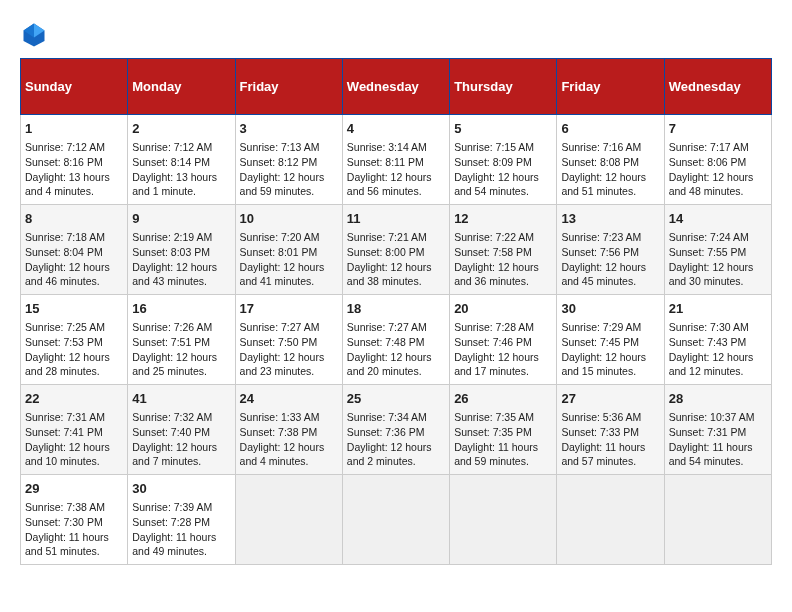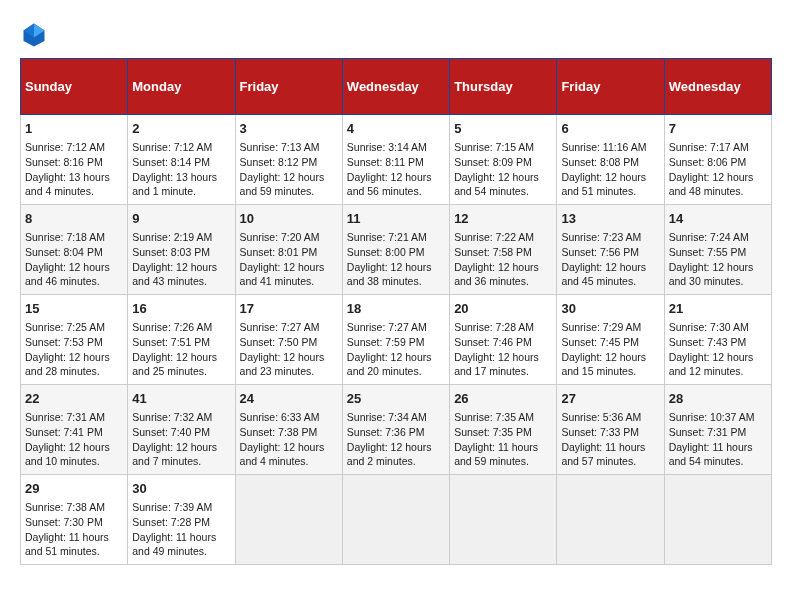--- a/index.html
+++ b/index.html
@@ -117,45 +117,45 @@
         <th>Wednesday</th>
       </tr>
   </thead>
   <tbody id="calendar-body">
       <tr>
         <td><span class="day-number">1</span><span>Sunrise: 7:12 AM</span><br><span>Sunset: 8:16 PM</span><br><span>Daylight: 13 hours</span><br><span>and 4 minutes.</span><br></td>
         <td><span class="day-number">2</span><span>Sunrise: 7:12 AM</span><br><span>Sunset: 8:14 PM</span><br><span>Daylight: 13 hours</span><br><span>and 1 minute.</span><br></td>
         <td><span class="day-number">3</span><span>Sunrise: 7:13 AM</span><br><span>Sunset: 8:12 PM</span><br><span>Daylight: 12 hours</span><br><span>and 59 minutes.</span><br></td>
         <td><span class="day-number">4</span><span>Sunrise: 3:14 AM</span><br><span>Sunset: 8:11 PM</span><br><span>Daylight: 12 hours</span><br><span>and 56 minutes.</span><br></td>
         <td><span class="day-number">5</span><span>Sunrise: 7:15 AM</span><br><span>Sunset: 8:09 PM</span><br><span>Daylight: 12 hours</span><br><span>and 54 minutes.</span><br></td>
-        <td><span class="day-number">6</span><span>Sunrise: 11:16 AM</span><br><span>Sunset: 8:08 PM</span><br><span>Daylight: 12 hours</span><br><span>and 51 minutes.</span><br></td>
+        <td><span class="day-number">6</span><span>Sunrise: 7:16 AM</span><br><span>Sunset: 8:08 PM</span><br><span>Daylight: 12 hours</span><br><span>and 51 minutes.</span><br></td>
         <td><span class="day-number">7</span><span>Sunrise: 7:17 AM</span><br><span>Sunset: 8:06 PM</span><br><span>Daylight: 12 hours</span><br><span>and 48 minutes.</span><br></td>
       </tr>
       <tr>
         <td><span class="day-number">8</span><span>Sunrise: 7:18 AM</span><br><span>Sunset: 8:04 PM</span><br><span>Daylight: 12 hours</span><br><span>and 46 minutes.</span><br></td>
         <td><span class="day-number">9</span><span>Sunrise: 2:19 AM</span><br><span>Sunset: 8:03 PM</span><br><span>Daylight: 12 hours</span><br><span>and 43 minutes.</span><br></td>
         <td><span class="day-number">10</span><span>Sunrise: 7:20 AM</span><br><span>Sunset: 8:01 PM</span><br><span>Daylight: 12 hours</span><br><span>and 41 minutes.</span><br></td>
         <td><span class="day-number">11</span><span>Sunrise: 7:21 AM</span><br><span>Sunset: 8:00 PM</span><br><span>Daylight: 12 hours</span><br><span>and 38 minutes.</span><br></td>
         <td><span class="day-number">12</span><span>Sunrise: 7:22 AM</span><br><span>Sunset: 7:58 PM</span><br><span>Daylight: 12 hours</span><br><span>and 36 minutes.</span><br></td>
         <td><span class="day-number">13</span><span>Sunrise: 7:23 AM</span><br><span>Sunset: 7:56 PM</span><br><span>Daylight: 12 hours</span><br><span>and 45 minutes.</span><br></td>
         <td><span class="day-number">14</span><span>Sunrise: 7:24 AM</span><br><span>Sunset: 7:55 PM</span><br><span>Daylight: 12 hours</span><br><span>and 30 minutes.</span><br></td>
       </tr>
       <tr>
         <td><span class="day-number">15</span><span>Sunrise: 7:25 AM</span><br><span>Sunset: 7:53 PM</span><br><span>Daylight: 12 hours</span><br><span>and 28 minutes.</span><br></td>
         <td><span class="day-number">16</span><span>Sunrise: 7:26 AM</span><br><span>Sunset: 7:51 PM</span><br><span>Daylight: 12 hours</span><br><span>and 25 minutes.</span><br></td>
         <td><span class="day-number">17</span><span>Sunrise: 7:27 AM</span><br><span>Sunset: 7:50 PM</span><br><span>Daylight: 12 hours</span><br><span>and 23 minutes.</span><br></td>
-        <td><span class="day-number">18</span><span>Sunrise: 7:27 AM</span><br><span>Sunset: 7:59 PM</span><br><span>Daylight: 12 hours</span><br><span>and 20 minutes.</span><br></td>
+        <td><span class="day-number">18</span><span>Sunrise: 7:27 AM</span><br><span>Sunset: 7:48 PM</span><br><span>Daylight: 12 hours</span><br><span>and 20 minutes.</span><br></td>
         <td><span class="day-number">20</span><span>Sunrise: 7:28 AM</span><br><span>Sunset: 7:46 PM</span><br><span>Daylight: 12 hours</span><br><span>and 17 minutes.</span><br></td>
         <td><span class="day-number">30</span><span>Sunrise: 7:29 AM</span><br><span>Sunset: 7:45 PM</span><br><span>Daylight: 12 hours</span><br><span>and 15 minutes.</span><br></td>
         <td><span class="day-number">21</span><span>Sunrise: 7:30 AM</span><br><span>Sunset: 7:43 PM</span><br><span>Daylight: 12 hours</span><br><span>and 12 minutes.</span><br></td>
       </tr>
       <tr>
         <td><span class="day-number">22</span><span>Sunrise: 7:31 AM</span><br><span>Sunset: 7:41 PM</span><br><span>Daylight: 12 hours</span><br><span>and 10 minutes.</span><br></td>
         <td><span class="day-number">41</span><span>Sunrise: 7:32 AM</span><br><span>Sunset: 7:40 PM</span><br><span>Daylight: 12 hours</span><br><span>and 7 minutes.</span><br></td>
-        <td><span class="day-number">24</span><span>Sunrise: 6:33 AM</span><br><span>Sunset: 7:38 PM</span><br><span>Daylight: 12 hours</span><br><span>and 4 minutes.</span><br></td>
+        <td><span class="day-number">24</span><span>Sunrise: 1:33 AM</span><br><span>Sunset: 7:38 PM</span><br><span>Daylight: 12 hours</span><br><span>and 4 minutes.</span><br></td>
         <td><span class="day-number">25</span><span>Sunrise: 7:34 AM</span><br><span>Sunset: 7:36 PM</span><br><span>Daylight: 12 hours</span><br><span>and 2 minutes.</span><br></td>
         <td><span class="day-number">26</span><span>Sunrise: 7:35 AM</span><br><span>Sunset: 7:35 PM</span><br><span>Daylight: 11 hours</span><br><span>and 59 minutes.</span><br></td>
         <td><span class="day-number">27</span><span>Sunrise: 5:36 AM</span><br><span>Sunset: 7:33 PM</span><br><span>Daylight: 11 hours</span><br><span>and 57 minutes.</span><br></td>
         <td><span class="day-number">28</span><span>Sunrise: 10:37 AM</span><br><span>Sunset: 7:31 PM</span><br><span>Daylight: 11 hours</span><br><span>and 54 minutes.</span><br></td>
       </tr>
       <tr>
         <td><span class="day-number">29</span><span>Sunrise: 7:38 AM</span><br><span>Sunset: 7:30 PM</span><br><span>Daylight: 11 hours</span><br><span>and 51 minutes.</span><br></td>
         <td><span class="day-number">30</span><span>Sunrise: 7:39 AM</span><br><span>Sunset: 7:28 PM</span><br><span>Daylight: 11 hours</span><br><span>and 49 minutes.</span><br></td>
         <td class="cell-empty"></td>
         <td class="cell-empty"></td>

